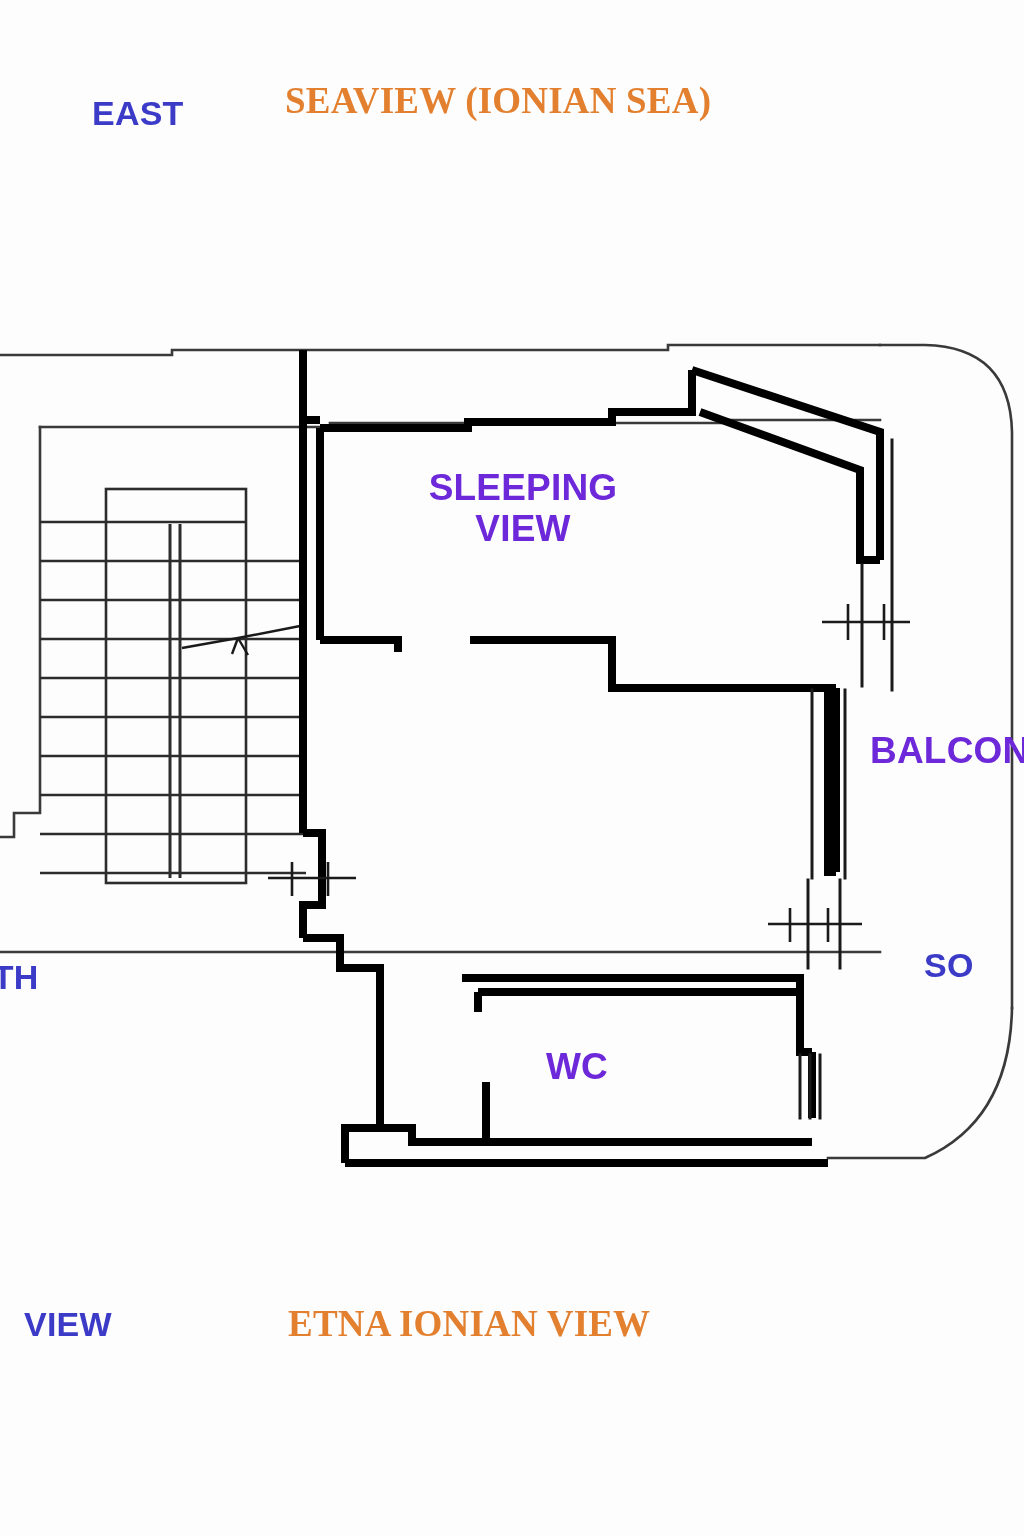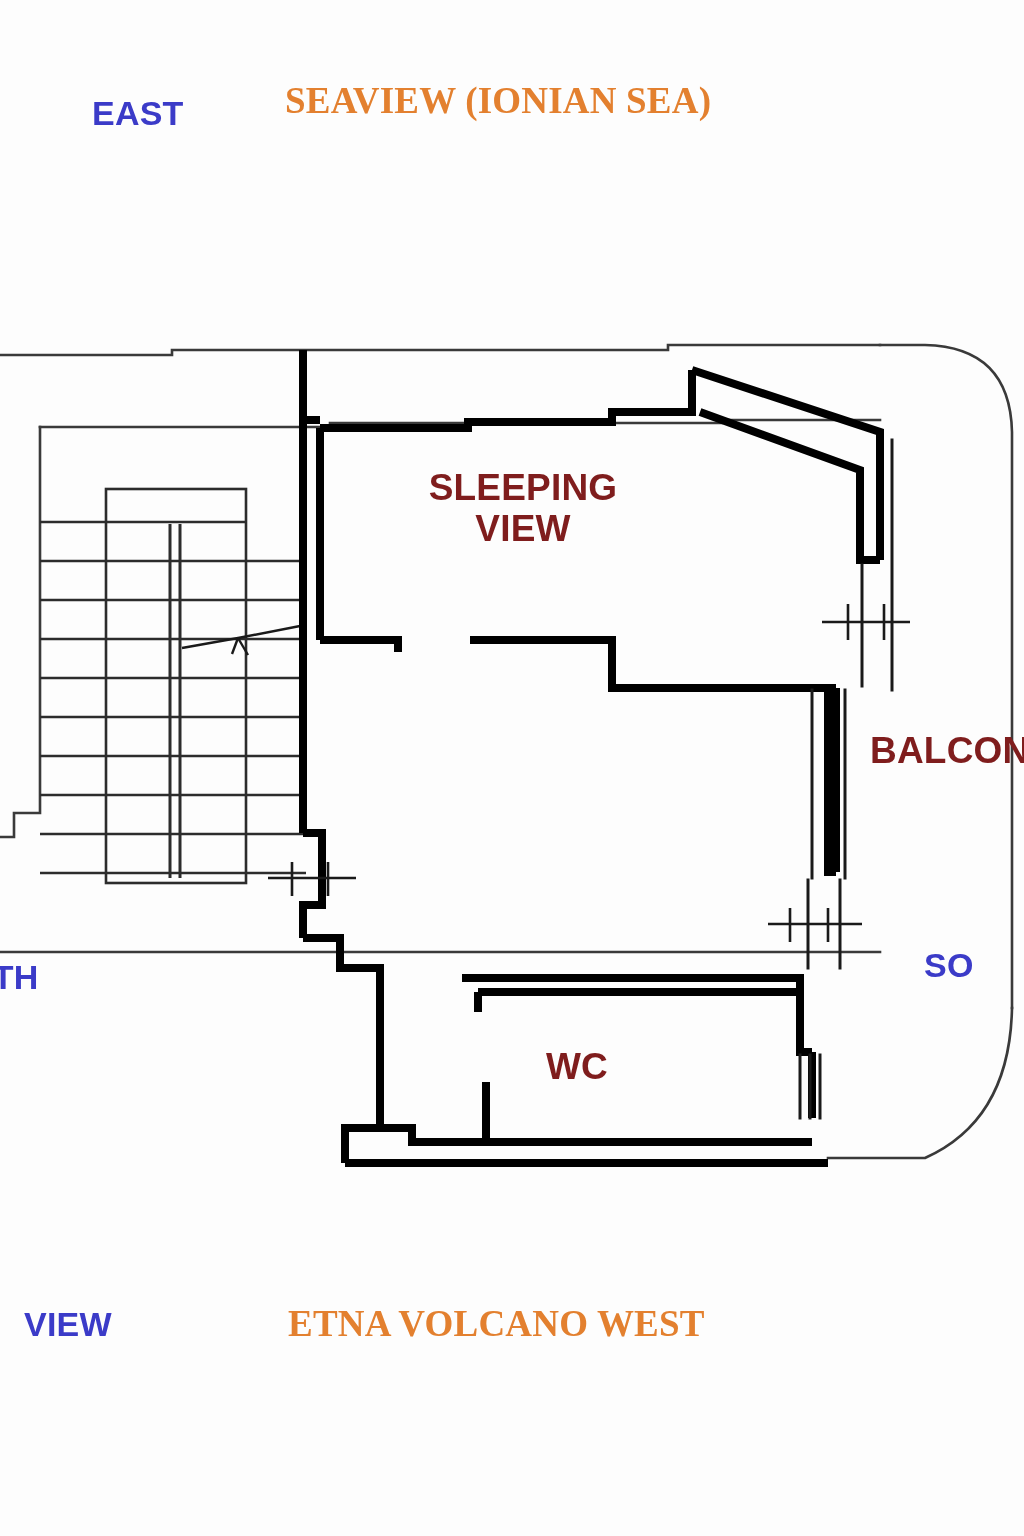--- a/index.html
+++ b/index.html
@@ -33,21 +33,21 @@
   .compass {
     color: #3b3bc8;
     font-size: 34px;
   }
   .view {
     color: #e3802f;
     font-size: 37px;
     font-family: Liberation Serif, serif;
   }
   .room {
-    color: #7f1d1d;
+    color: #6d28d9;
     font-size: 37px;
     text-align: center;
   }
 
   
   #lbl-east      { left: 92px;  top: 82px; margin-top: 12px; }
   #lbl-seaview   { left: 285px; top: 80px; }
   #lbl-west      { left: 24px;  top: 1305px; }
   #lbl-etna      { left: 288px; top: 1303px; }
   #lbl-north     { left: -32px; top: 958px; }
@@ -173,21 +173,21 @@
     </g>
 
   </svg>
 
   <div class="label compass" id="lbl-east">EAST</div>
 
   <div class="label view" id="lbl-seaview">SEAVIEW (IONIAN SEA)</div>
 
   <div class="label compass" id="lbl-west">VIEW</div>
 
-  <div class="label view" id="lbl-etna">ETNA VOLCANO WEST</div>
+  <div class="label view" id="lbl-etna">ETNA IONIAN VIEW</div>
 
   <div class="label compass" id="lbl-north">RTH</div>
 
   <div class="label compass" id="lbl-south">SO</div>
 
   <div class="label room" id="lbl-balcony">BALCON</div>
 
   <div class="label room" id="lbl-sleeping">
     <div>SLEEPING</div>
     <div>VIEW</div>

